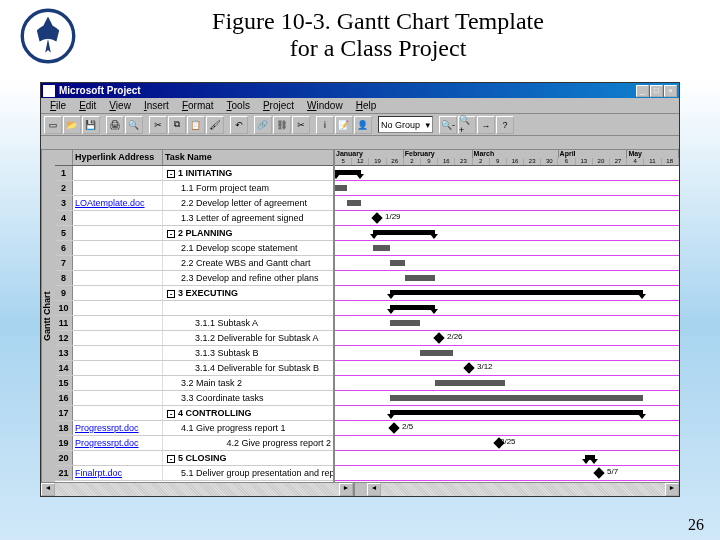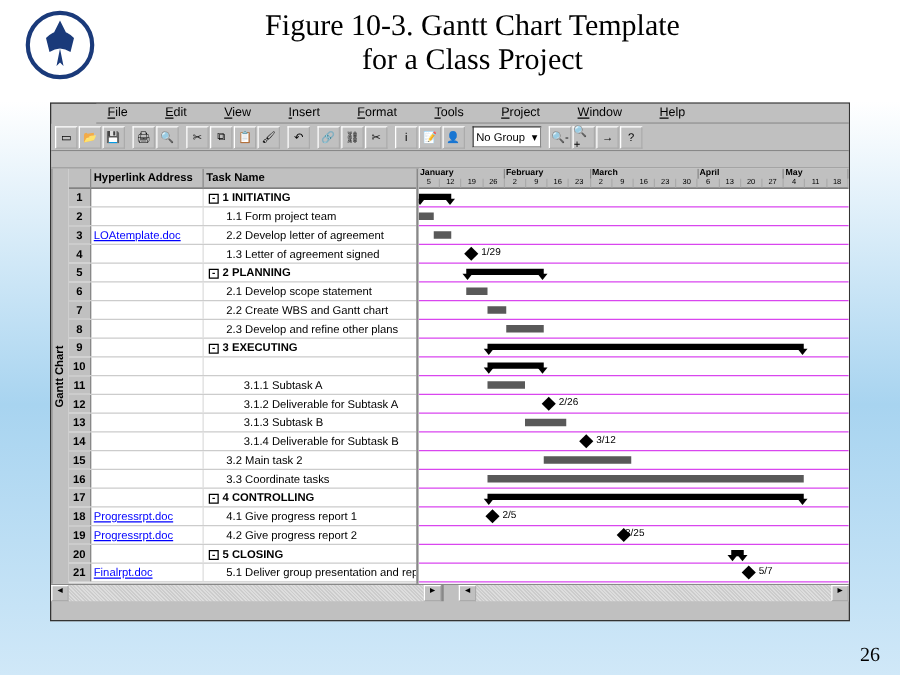--- a/index.html
+++ b/index.html
@@ -6,21 +6,21 @@
   body { width: 720px; height: 540px; font-family: "Times New Roman", serif; background: linear-gradient(to bottom, #fff 0%, #fff 15%, #a8d4f0 60%, #d0e8f8 100%); position: relative; overflow: hidden; }
   .slide-title { text-align: center; font-size: 24px; padding: 8px 0 4px; font-family: "Times New Roman", serif; margin-left: 36px; }
   .logo { position: absolute; left: 20px; top: 8px; width: 56px; height: 56px; }
   .logo svg { width: 100%; height: 100%; }
   .app-window { position: absolute; left: 40px; top: 82px; width: 640px; height: 415px; background: #c0c0c0; border: 1px solid #333; font-family: "MS Sans Serif", Arial, sans-serif; font-size: 10px; }
   .titlebar { background: linear-gradient(to right, #000080, #1084d0); color: #fff; height: 15px; display: flex; align-items: center; padding: 0 2px; }
   .titlebar-icon { width: 12px; height: 12px; background: #fff; margin-right: 4px; display:inline-block; }
   .titlebar-text { flex: 1; font-weight: bold; font-size: 10px; }
   .titlebar-btns { display: flex; gap: 1px; }
   .titlebar-btn { width: 13px; height: 12px; background: #c0c0c0; border: 1px outset #fff; font-size: 8px; text-align: center; line-height: 9px; cursor: pointer; }
-  .menubar { background: #c0c0c0; height: 16px; display: flex; align-items: center; padding: 0 4px; gap: 20px; border-bottom: 1px solid #888; margin-left: 36px; }
+  .menubar { background: #c0c0c0; height: 16px; display: flex; align-items: center; padding: 0 4px; gap: 3px; border-bottom: 1px solid #888; }
   .menubar span { padding: 0 5px; font-size: 10px; cursor: pointer; }
   .menubar span u { text-decoration: underline; }
   .toolbar { background: #c0c0c0; height: 22px; display: flex; align-items: center; padding: 0 3px; gap: 1px; border-bottom: 1px solid #888; }
   .tbtn { width: 18px; height: 18px; border: 1px outset #fff; background: #c0c0c0; display: flex; align-items: center; justify-content: center; cursor: pointer; font-size: 9px; }
   .tsep { width: 4px; }
   .tcombo { height: 17px; border: 1px inset #888; background: #fff; font-size: 9px; padding: 0 2px; display: flex; align-items: center; min-width: 55px; }
   .formatbar { background: #c0c0c0; height: 14px; border-bottom: 1px solid #888; }
   .work-area { display: flex; height: 332px; background: #fff; }
   .vtab { width: 14px; background: #c0c0c0; border-right: 1px solid #888; writing-mode: vertical-rl; transform: rotate(180deg); text-align: center; font-size: 9px; padding: 4px 0; font-weight: bold; }
   .grid-pane { width: 280px; border-right: 2px solid #888; overflow: hidden; display: flex; flex-direction: column; }
@@ -64,20 +64,29 @@
       <path d="M50 15 L60 35 L50 30 L40 35 Z M30 40 Q50 20 70 40 L65 60 Q50 50 35 60 Z M50 55 L55 80 L50 75 L45 80 Z" fill="#1a3a7a"></path>
     </svg>
 </div>
 
 <div class="slide-title">
   <div>Figure 10-3.  Gantt Chart Template</div>
   <div>for a Class Project</div>
 </div>
 
 <div class="app-window">
+  <div class="titlebar">
+    <span class="titlebar-icon"></span>
+    <span class="titlebar-text">Microsoft Project</span>
+    <div class="titlebar-btns">
+      <div class="titlebar-btn">_</div>
+      <div class="titlebar-btn">□</div>
+      <div class="titlebar-btn">×</div>
+    </div>
+  </div>
   <div class="menubar" id="menubar">
       <span><u>F</u>ile</span>
       <span><u>E</u>dit</span>
       <span><u>V</u>iew</span>
       <span><u>I</u>nsert</span>
       <span><u>F</u>ormat</span>
       <span><u>T</u>ools</span>
       <span><u>P</u>roject</span>
       <span><u>W</u>indow</span>
       <span><u>H</u>elp</span>
@@ -212,21 +221,21 @@
             <div class="gtask bold" style="padding-left: 4px;"><span class="outline">-</span>4 CONTROLLING</div>
           </div>
           <div class="grow">
             <div class="gnum">18</div>
             <div class="ghyper">Progressrpt.doc</div>
             <div class="gtask" style="padding-left: 18px;">4.1 Give progress report 1</div>
           </div>
           <div class="grow">
             <div class="gnum">19</div>
             <div class="ghyper">Progressrpt.doc</div>
-            <div class="gtask" style="padding-left: 18px;">4.2 Give progress report 2</div>
+            <div class="gtask" style="padding-left: 18px; text-align: right;">4.2 Give progress report 2</div>
           </div>
           <div class="grow">
             <div class="gnum">20</div>
             <div class="ghyper"></div>
             <div class="gtask bold" style="padding-left: 4px;"><span class="outline">-</span>5 CLOSING</div>
           </div>
           <div class="grow">
             <div class="gnum">21</div>
             <div class="ghyper">Finalrpt.doc</div>
             <div class="gtask" style="padding-left: 18px;">5.1 Deliver group presentation and report</div>

